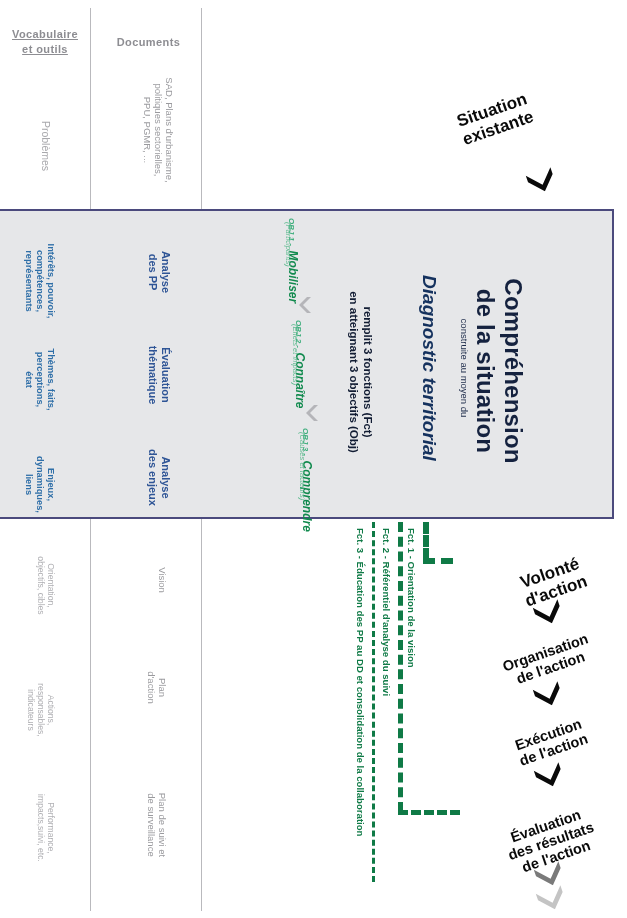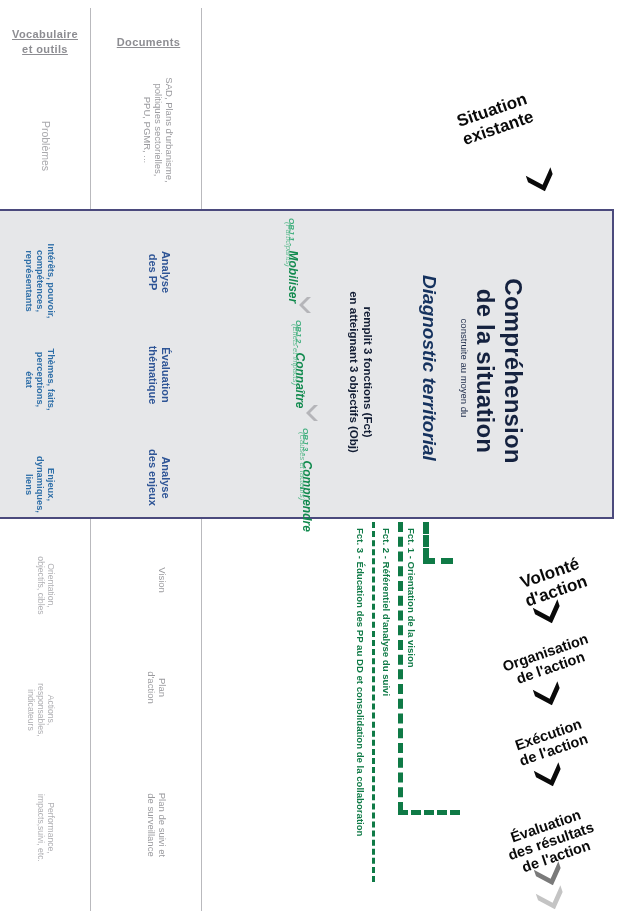--- a/index.html
+++ b/index.html
@@ -81,21 +81,21 @@
   <div class="col-rule" style="left:90px;top:8px;height:903px;"></div>
   <div class="col-rule" style="left:201px;top:8px;height:903px;"></div>
 
   <div id="diag-box"></div>
 
   <div class="hdr" style="left:0px;top:27px;width:90px;">
     <span style="white-space:pre-line;text-decoration:underline;">Vocabulaire
 et outils</span>
   </div>
   <div class="hdr" style="left:96px;top:35px;width:105px;">
-    <span style="white-space:pre-line;text-decoration:underline;">Documents</span>
+    <span style="white-space:pre-line;">Documents</span>
   </div>
 
   <div class="rot c grey-lg" style="left:52px;top:96px;width:100px;">
     <span style="white-space:pre-line;">Problèmes</span>
   </div>
 
   <div class="rot c grey-md" style="left:175px;top:60px;width:140px;">
     <span style="white-space:pre-line;">SAD, Plans d'urbanisme,
 politiques sectorielles,
 PPU, PGMR, ...</span>

